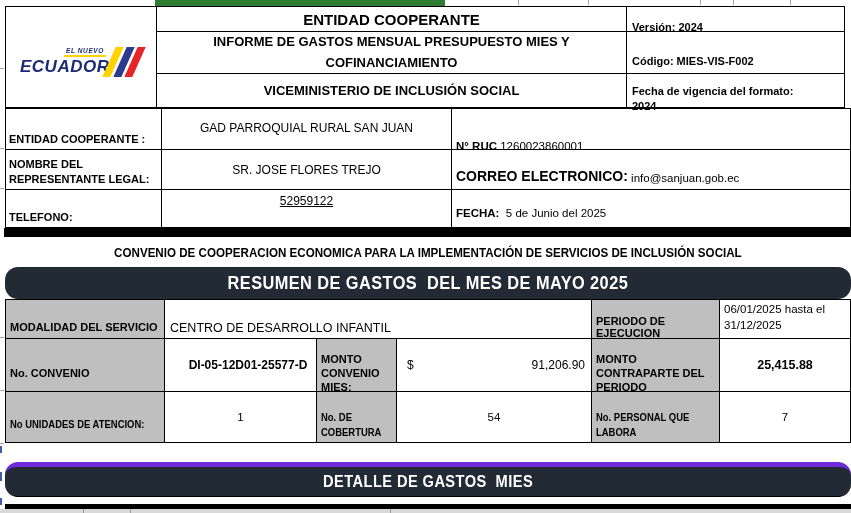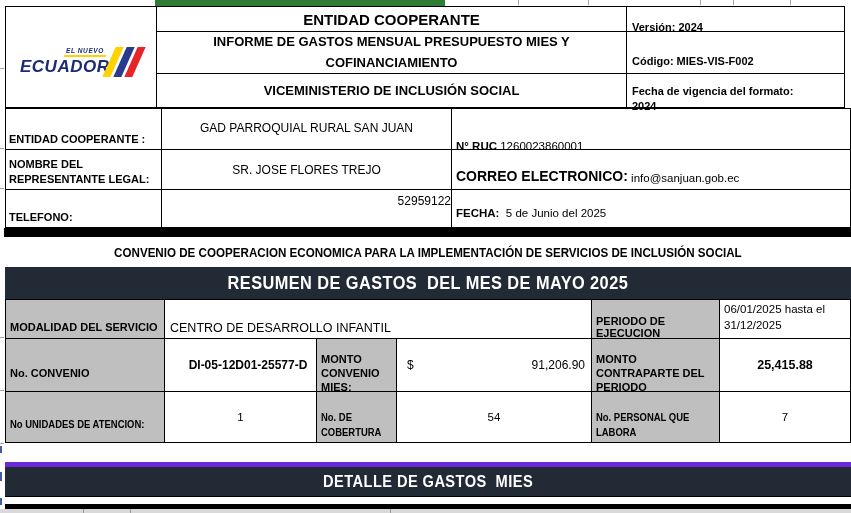--- a/index.html
+++ b/index.html
@@ -1,21 +1,21 @@
 <!DOCTYPE html>
 <html><head>
 <meta charset="utf-8">
 <style>
   html,body{margin:0;padding:0;background:#fff;}
   #sheet{position:relative;width:851px;height:513px;background:#fff;overflow:hidden;
          font-family:"Liberation Sans",sans-serif;color:#000;}
   .c{position:absolute;box-sizing:border-box;}
   .lbl{font-weight:bold;font-size:11px;}
   .gray{background:#BFBFBF;}
-  .navybar{background:#222A35;color:#fff;display:flex;align-items:center;justify-content:center;}
+  .navybar{background:#222A35;color:#fff;display:flex;align-items:center;justify-content:center;border-radius:13px;}
   .vline,.hline{position:absolute;background:#000;}
   .cc{display:flex;align-items:center;justify-content:center;text-align:center;}
   .cl{display:flex;align-items:center;margin-top:8px;}
   .bl{display:flex;align-items:flex-end;}
   .cond{display:inline-block;transform:scaleX(.86);transform-origin:center;white-space:pre;}
   .cond2{display:inline-block;transform:scaleX(.9);transform-origin:left;}
   .tick{position:absolute;background:#A6A6A6;}
   .bluebit{position:absolute;background:#3E5EA9;}
   .val{font-size:12px;}
   .stripe{display:inline-block;width:8px;height:30px;transform:skewX(-24deg);margin-left:3px;}
@@ -91,21 +91,21 @@
     <div class="c cc val" style="left:156px;top:41px;width:289px;height:39px;">
       <span>SR. JOSE FLORES TREJO</span>
     </div>
     <div class="c bl" style="left:446px;top:41px;width:398px;height:39px;padding:0 0 5px 4px;font-size:11.5px;">
       <span class="lbl" style="font-size:14px;">CORREO ELECTRONICO:</span>&nbsp;<span>info@sanjuan.gob.ec</span>
     </div>
 
     <div class="c bl" style="left:0;top:81px;width:155px;height:37px;padding:0 0 4px 3px;">
       <span class="lbl">TELEFONO:</span>
     </div>
-    <div class="c val" style="left:156px;top:81px;width:289px;height:37px;display:flex;justify-content:flex-end;padding-top:4px;">
+    <div class="c val" style="left:156px;top:81px;width:289px;height:37px;display:flex;justify-content:center;padding-top:4px;text-decoration:underline;">
       <span>52959122</span>
     </div>
     <div class="c bl" style="left:446px;top:81px;width:398px;height:37px;padding:0 0 8px 4px;font-size:11.5px;">
       <span class="lbl" style="font-size:11.5px;">FECHA:</span>&nbsp;&nbsp;<span>5 de Junio del 2025</span>
     </div>
   </div>
 
   <div class="c" style="left:4px;top:228px;width:847px;height:9px;background:#000;"></div>
 
   <div class="c cc" style="left:5px;top:237px;width:846px;height:30px;background:#fff;">

